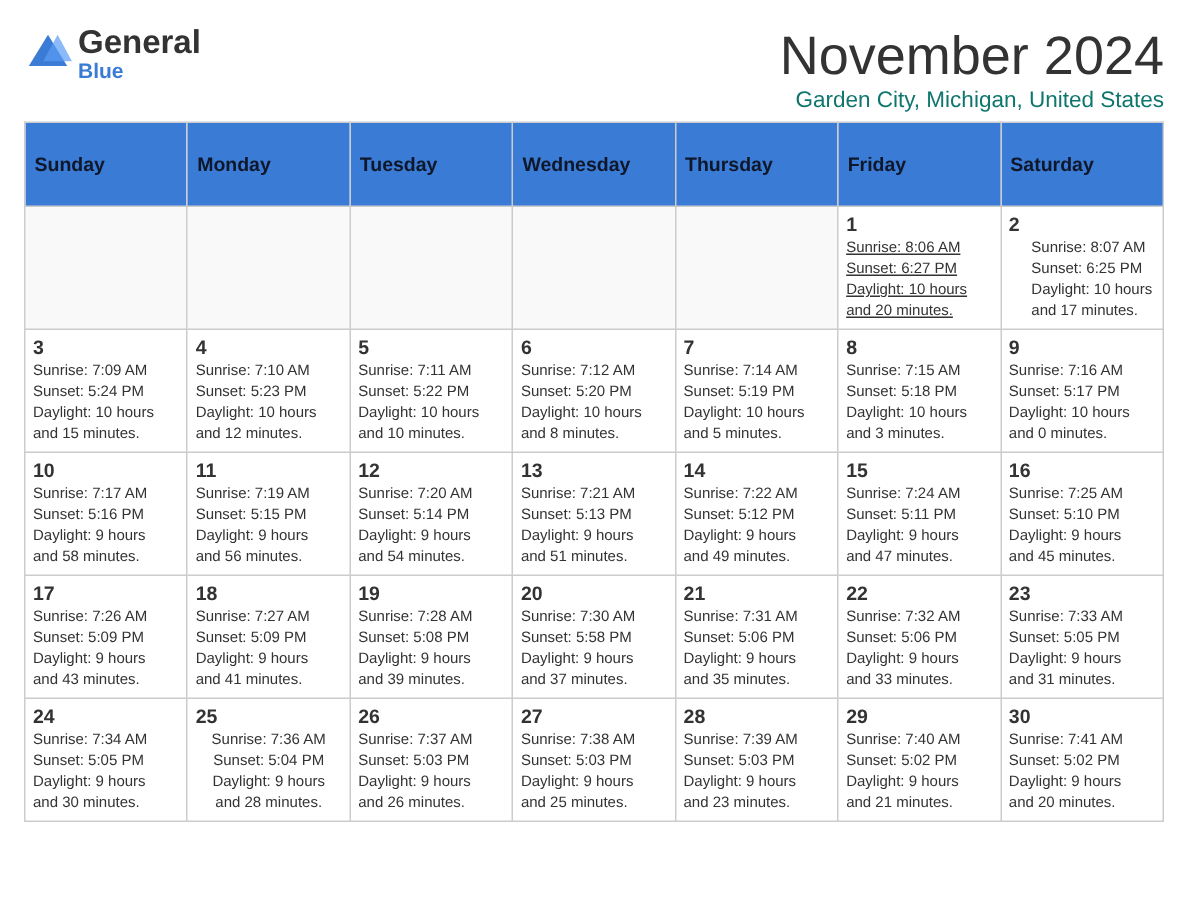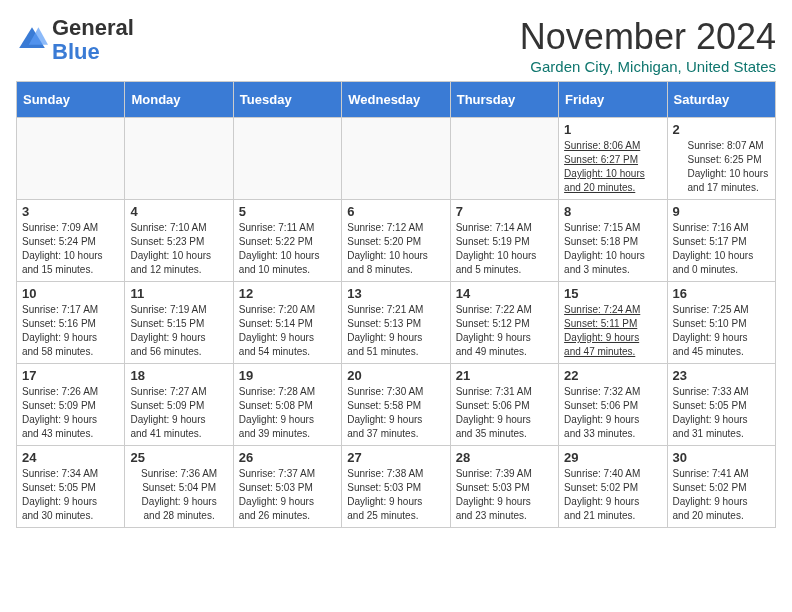--- a/index.html
+++ b/index.html
@@ -24,21 +24,21 @@
       display: flex;
       flex-direction: column;
       line-height: 1.1;
     }
     .logo-general {
       font-size: 22px;
       font-weight: bold;
       color: #333;
     }
     .logo-blue {
-      font-size: 22px;
+      font-size: 14px;
       font-weight: bold;
       color: #3a7bd5;
     }
     .logo-icon {
       width: 32px;
       height: 32px;
       margin-right: 4px;
     }
     .title-area {
       text-align: right;
@@ -52,24 +52,24 @@
       font-size: 15px;
       color: #0f766e;
     }
     .calendar {
       width: 100%;
       border-collapse: collapse;
       margin-top: 4px;
     }
     .calendar th {
       background: #3a7bd5;
-      color: #ffffff;
+      color: #0f172a;
       font-size: 13px;
       font-weight: bold;
-      padding: 10px 6px;
+      padding: 20px 6px;
       text-align: left;
       border: 1px solid #ccc;
     }
     .calendar td {
       border: 1px solid #ccc;
       vertical-align: top;
       padding: 4px 5px;
       width: 108px;
       min-height: 80px;
       font-size: 10.5px;
@@ -227,21 +227,21 @@
         </td>
         <td>
           <span class="day-num">14</span>
           <div class="day-info" style="white-space: pre-line;">Sunrise: 7:22 AM
 Sunset: 5:12 PM
 Daylight: 9 hours
 and 49 minutes.</div>
         </td>
         <td>
           <span class="day-num">15</span>
-          <div class="day-info" style="white-space: pre-line; text-decoration: underline;">Sunrise: 7:24 AM
+          <div class="day-info" style="white-space: pre-line;">Sunrise: 7:24 AM
 Sunset: 5:11 PM
 Daylight: 9 hours
 and 47 minutes.</div>
         </td>
         <td>
           <span class="day-num">16</span>
           <div class="day-info" style="white-space: pre-line;">Sunrise: 7:25 AM
 Sunset: 5:10 PM
 Daylight: 9 hours
 and 45 minutes.</div>

